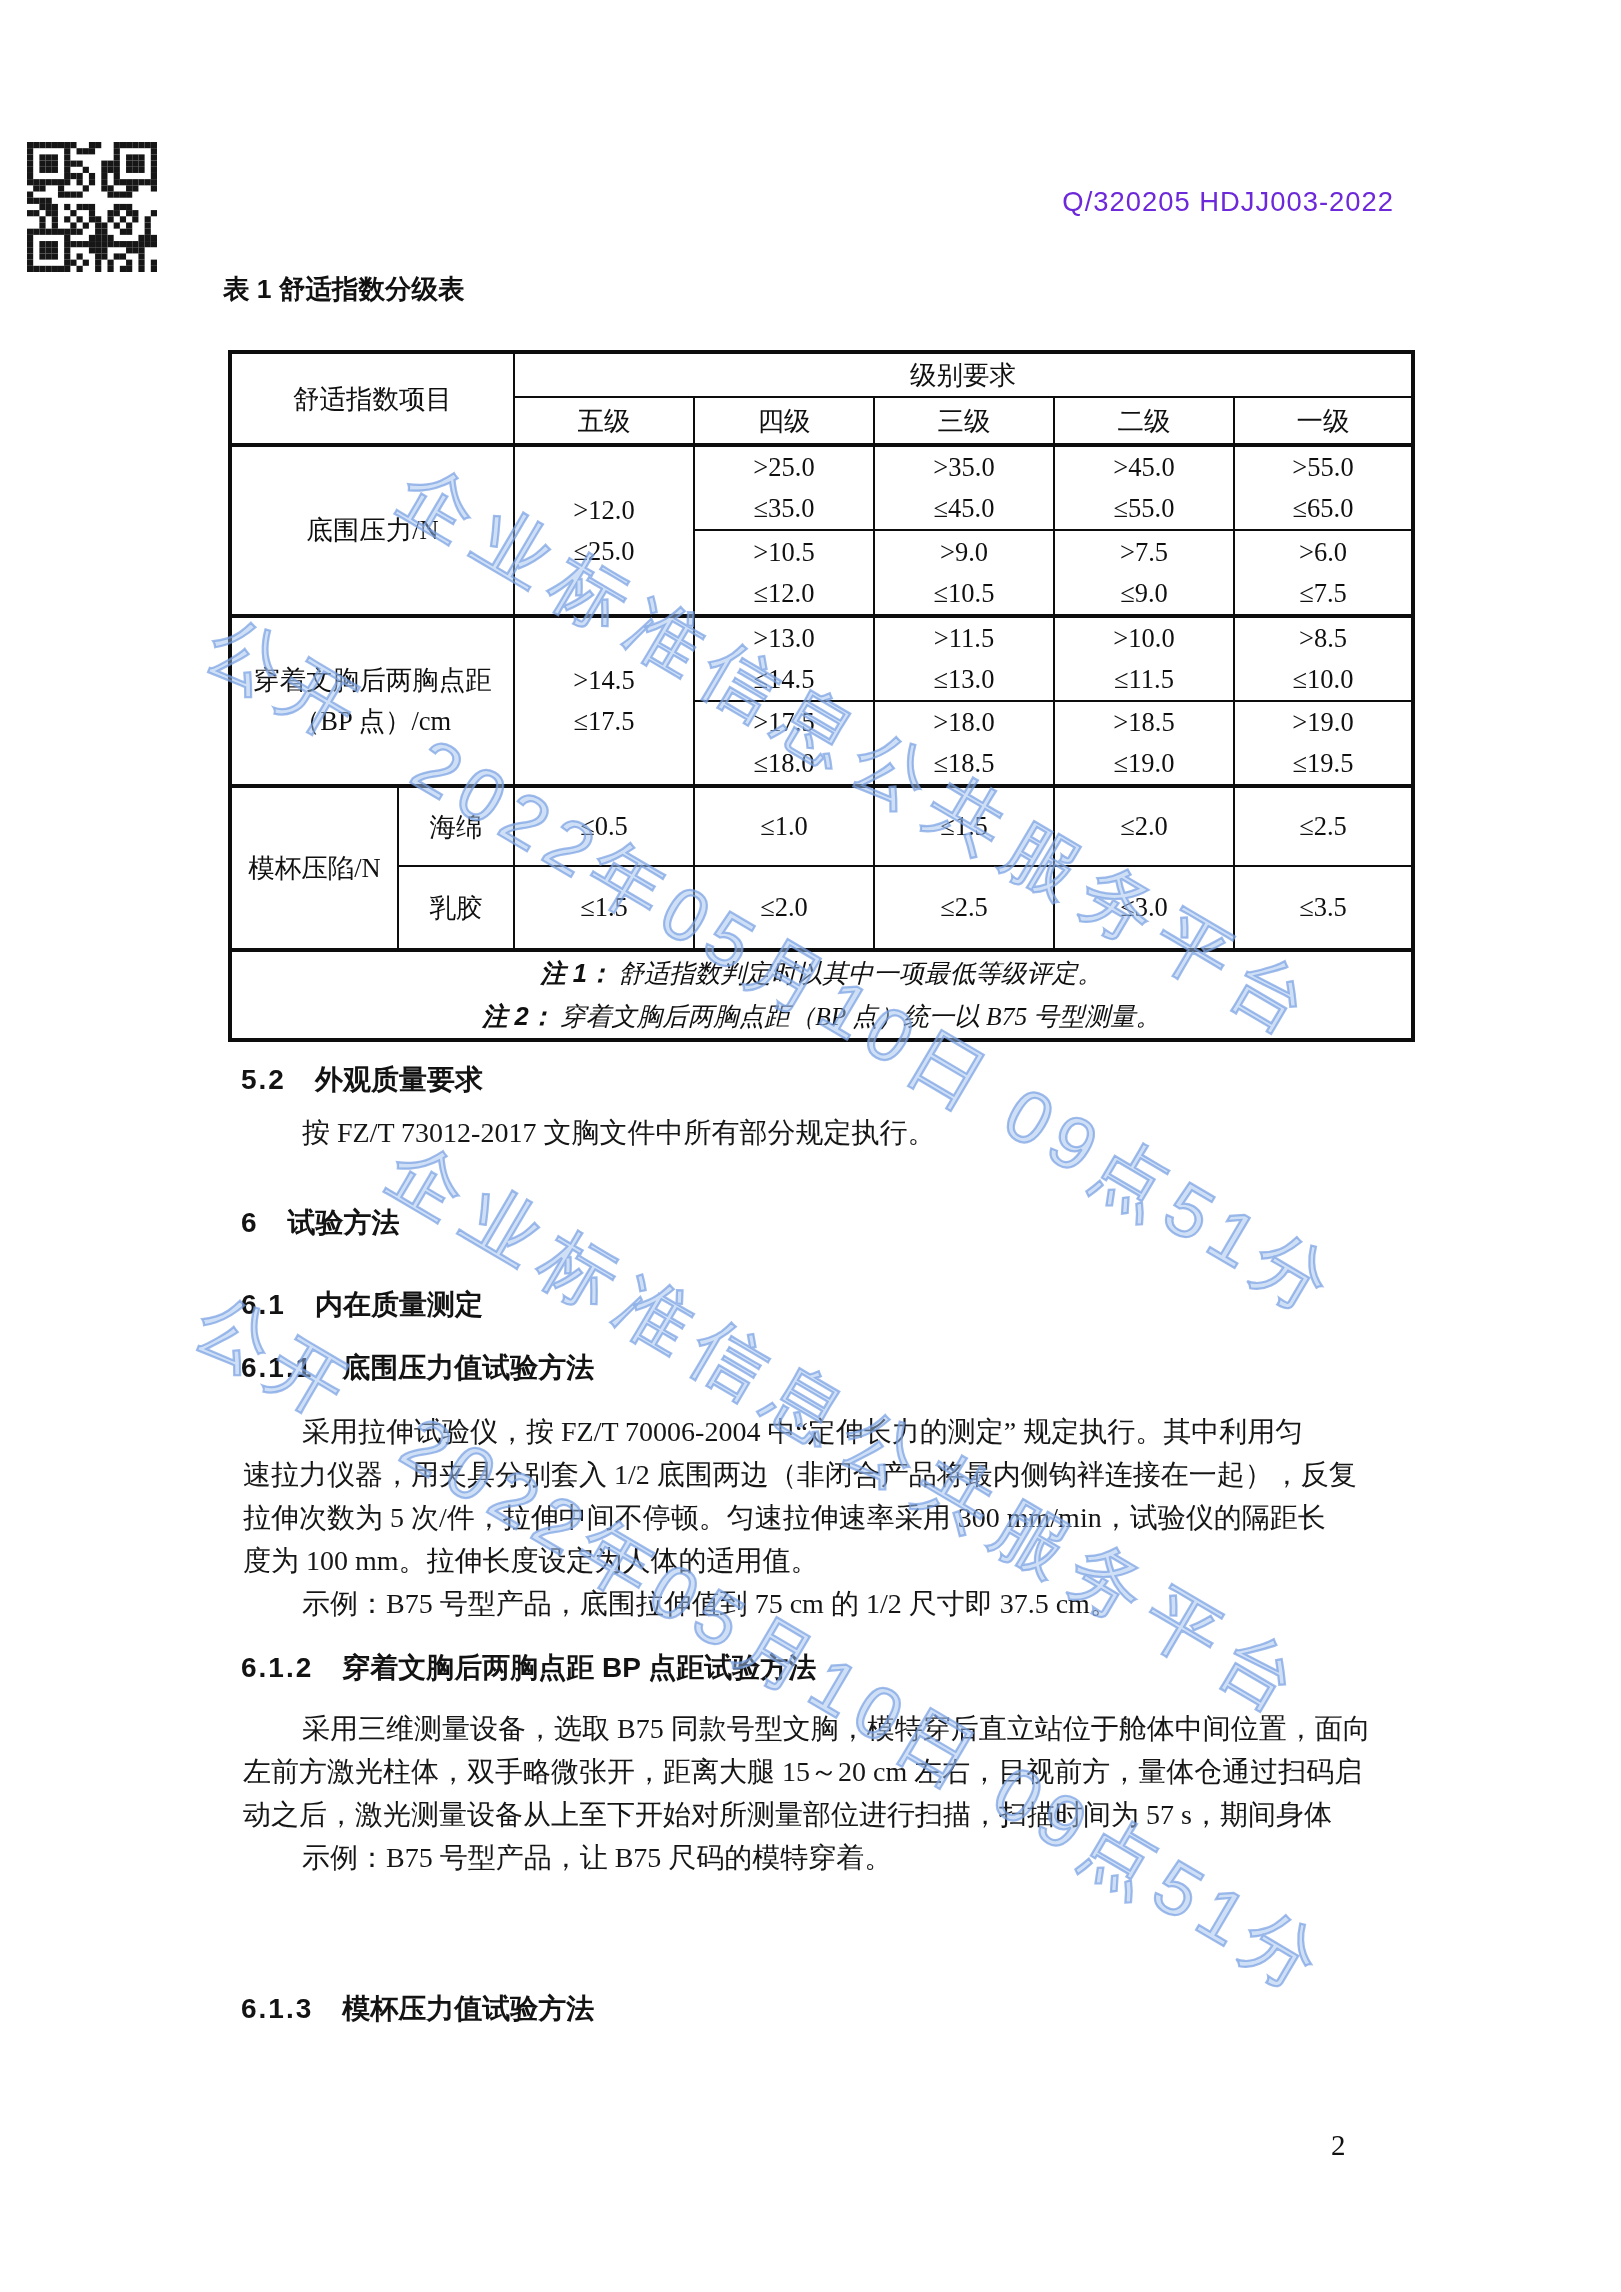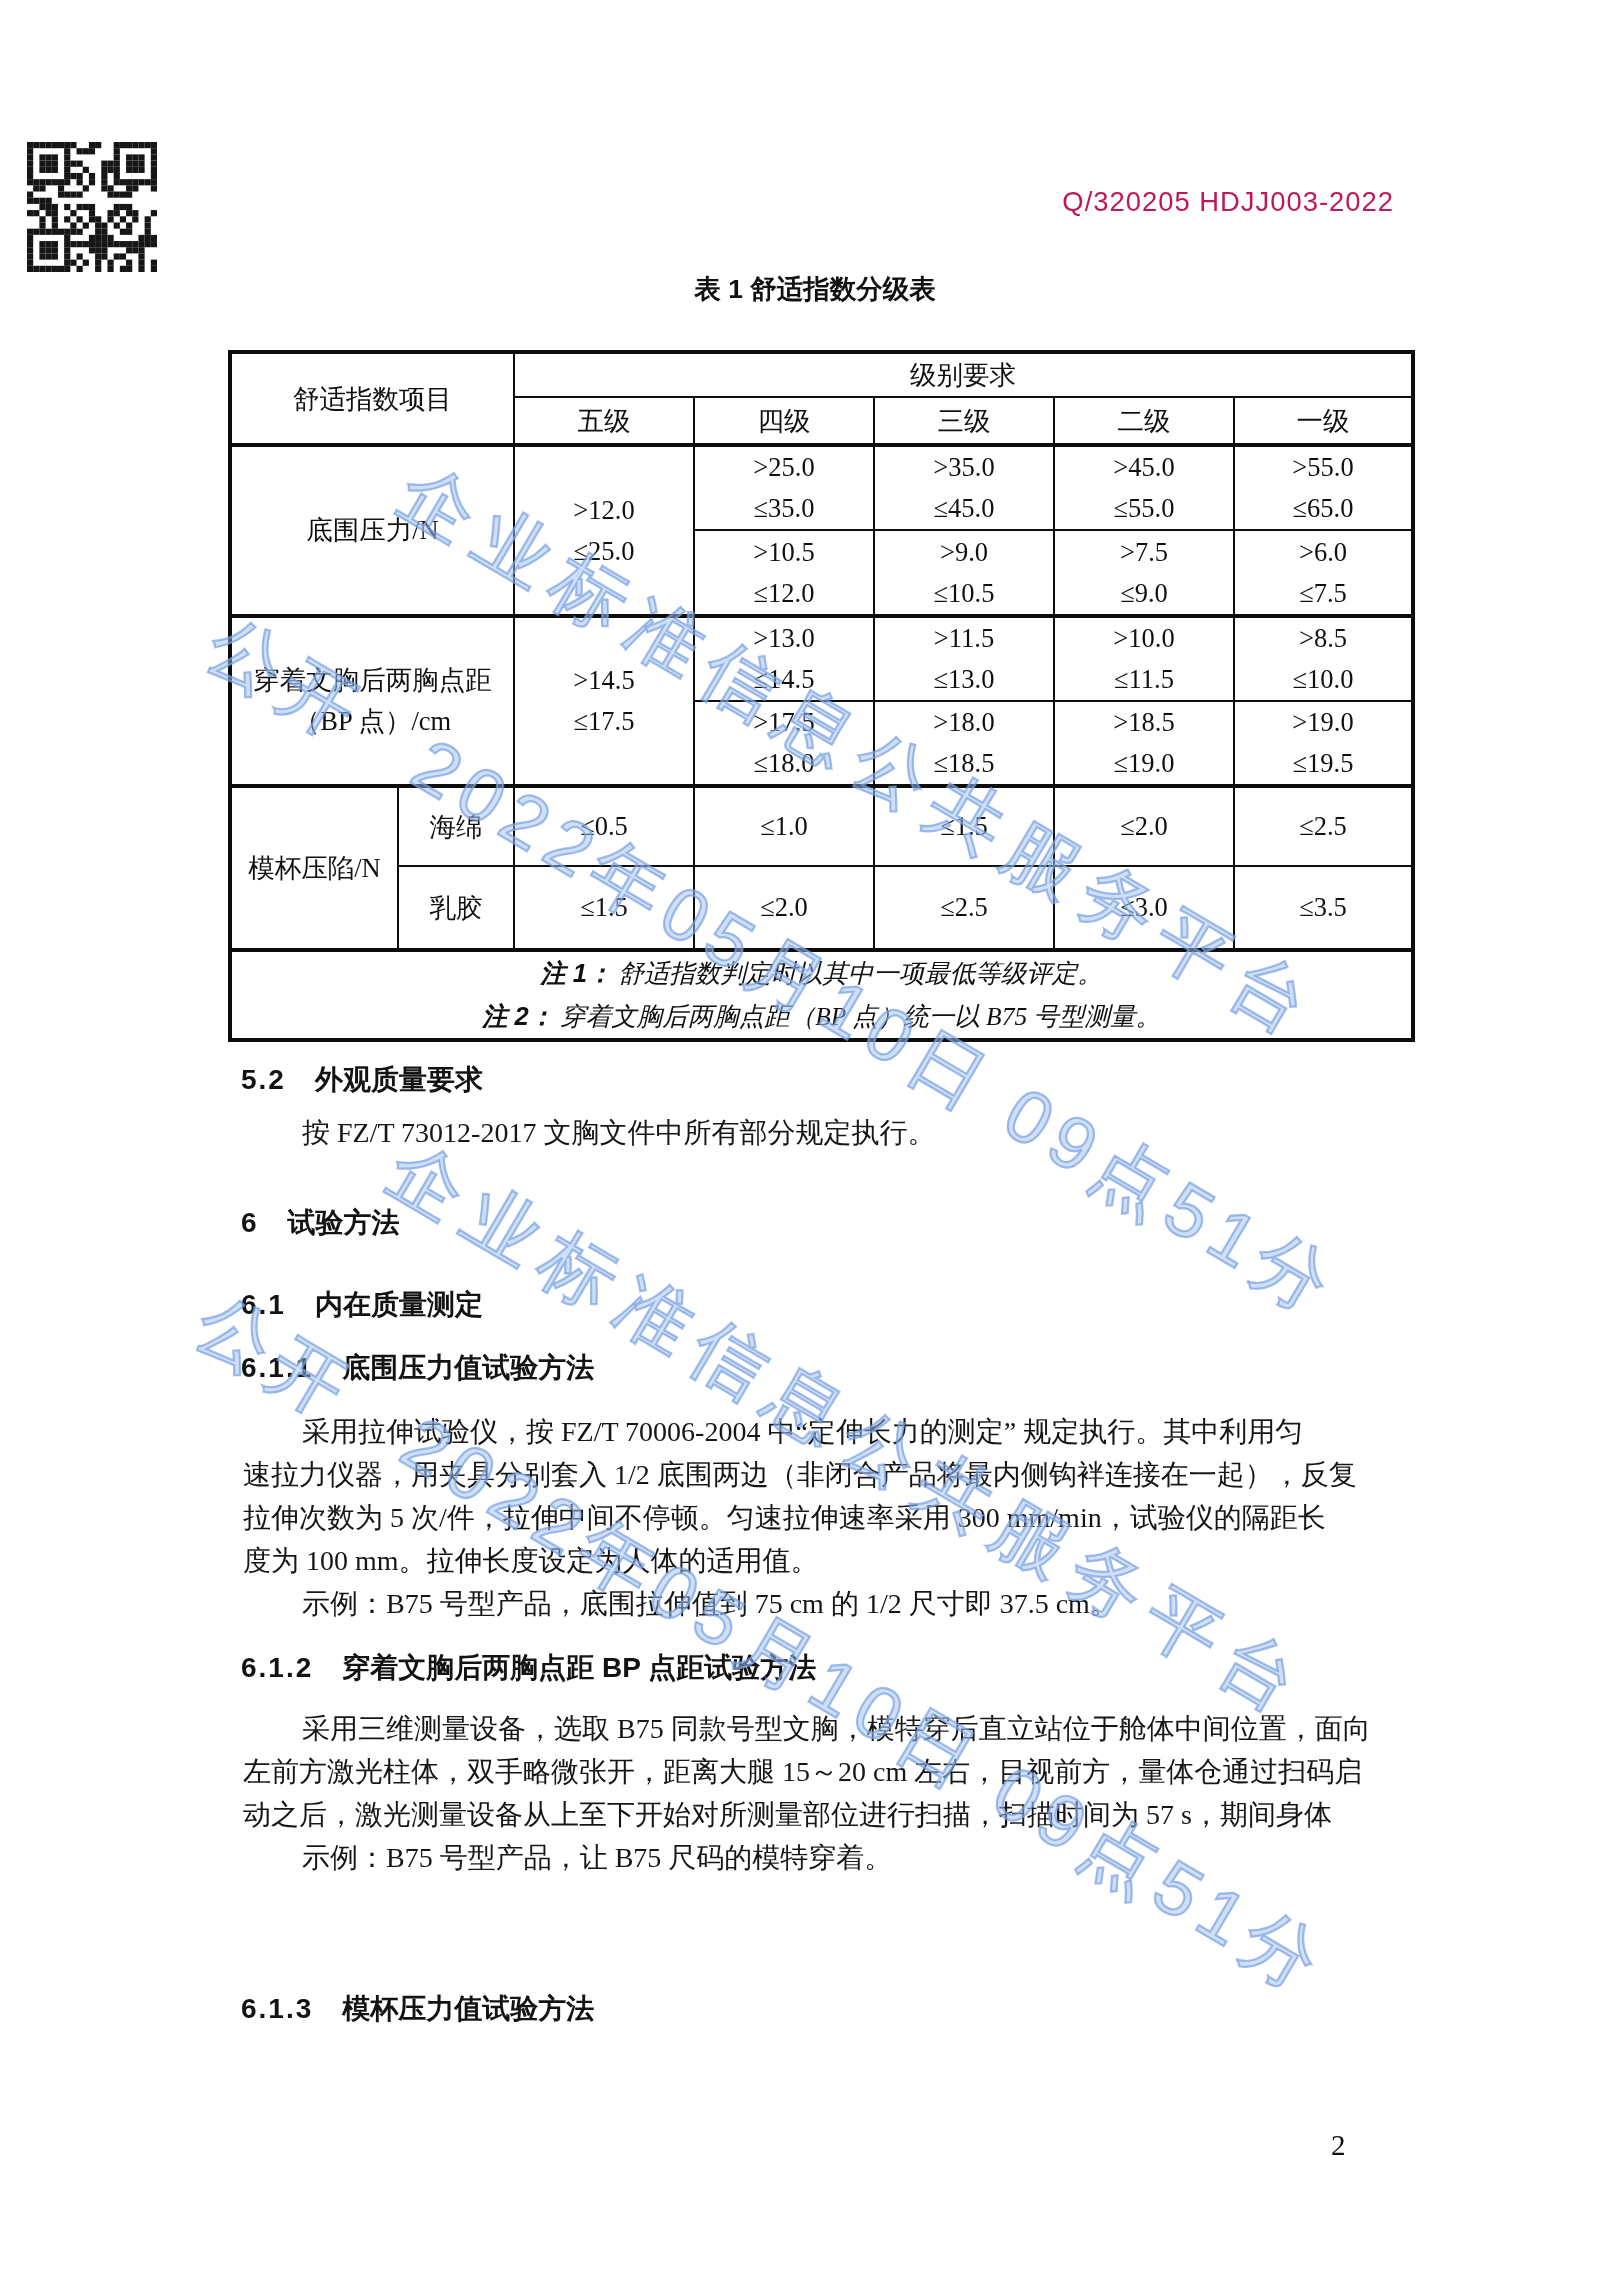--- a/index.html
+++ b/index.html
@@ -5,26 +5,26 @@
   * { margin:0; padding:0; box-sizing:border-box; }
   html,body { background:#ffffff; }
   .page {
     position:relative; width:1621px; height:2293px; background:#fff;
     font-family:"Liberation Serif","DejaVu Serif",serif; color:#151515; overflow:hidden;
   }
   
   .doc-code {
     position:absolute; top:186px; right:227px;
     font-family:"Liberation Sans","DejaVu Sans",sans-serif;
-    font-size:27.4px; letter-spacing:1px; color:#be185d; font-weight:500;
+    font-size:27.4px; letter-spacing:1px; color:#6d28d9; font-weight:500;
   }
   .qr { position:absolute; left:27.4px; top:142px; width:130px; height:130px; }
   
   .tbl-title {
-    position:absolute; top:271px; left:223px; width:1184px; text-align:center;
+    position:absolute; top:271px; left:223px; width:1184px; text-align:left;
     font-family:"Liberation Sans","DejaVu Sans",sans-serif; font-weight:bold;
     font-size:26.5px; color:#111;
   }
   table.spec {
     position:absolute; left:228px; top:350px; width:1184px;
     border-collapse:collapse; table-layout:fixed;
     border:4.4px solid #0d0d0d;
     font-size:26.5px; color:#101010;
   }
   table.spec th, table.spec td {

